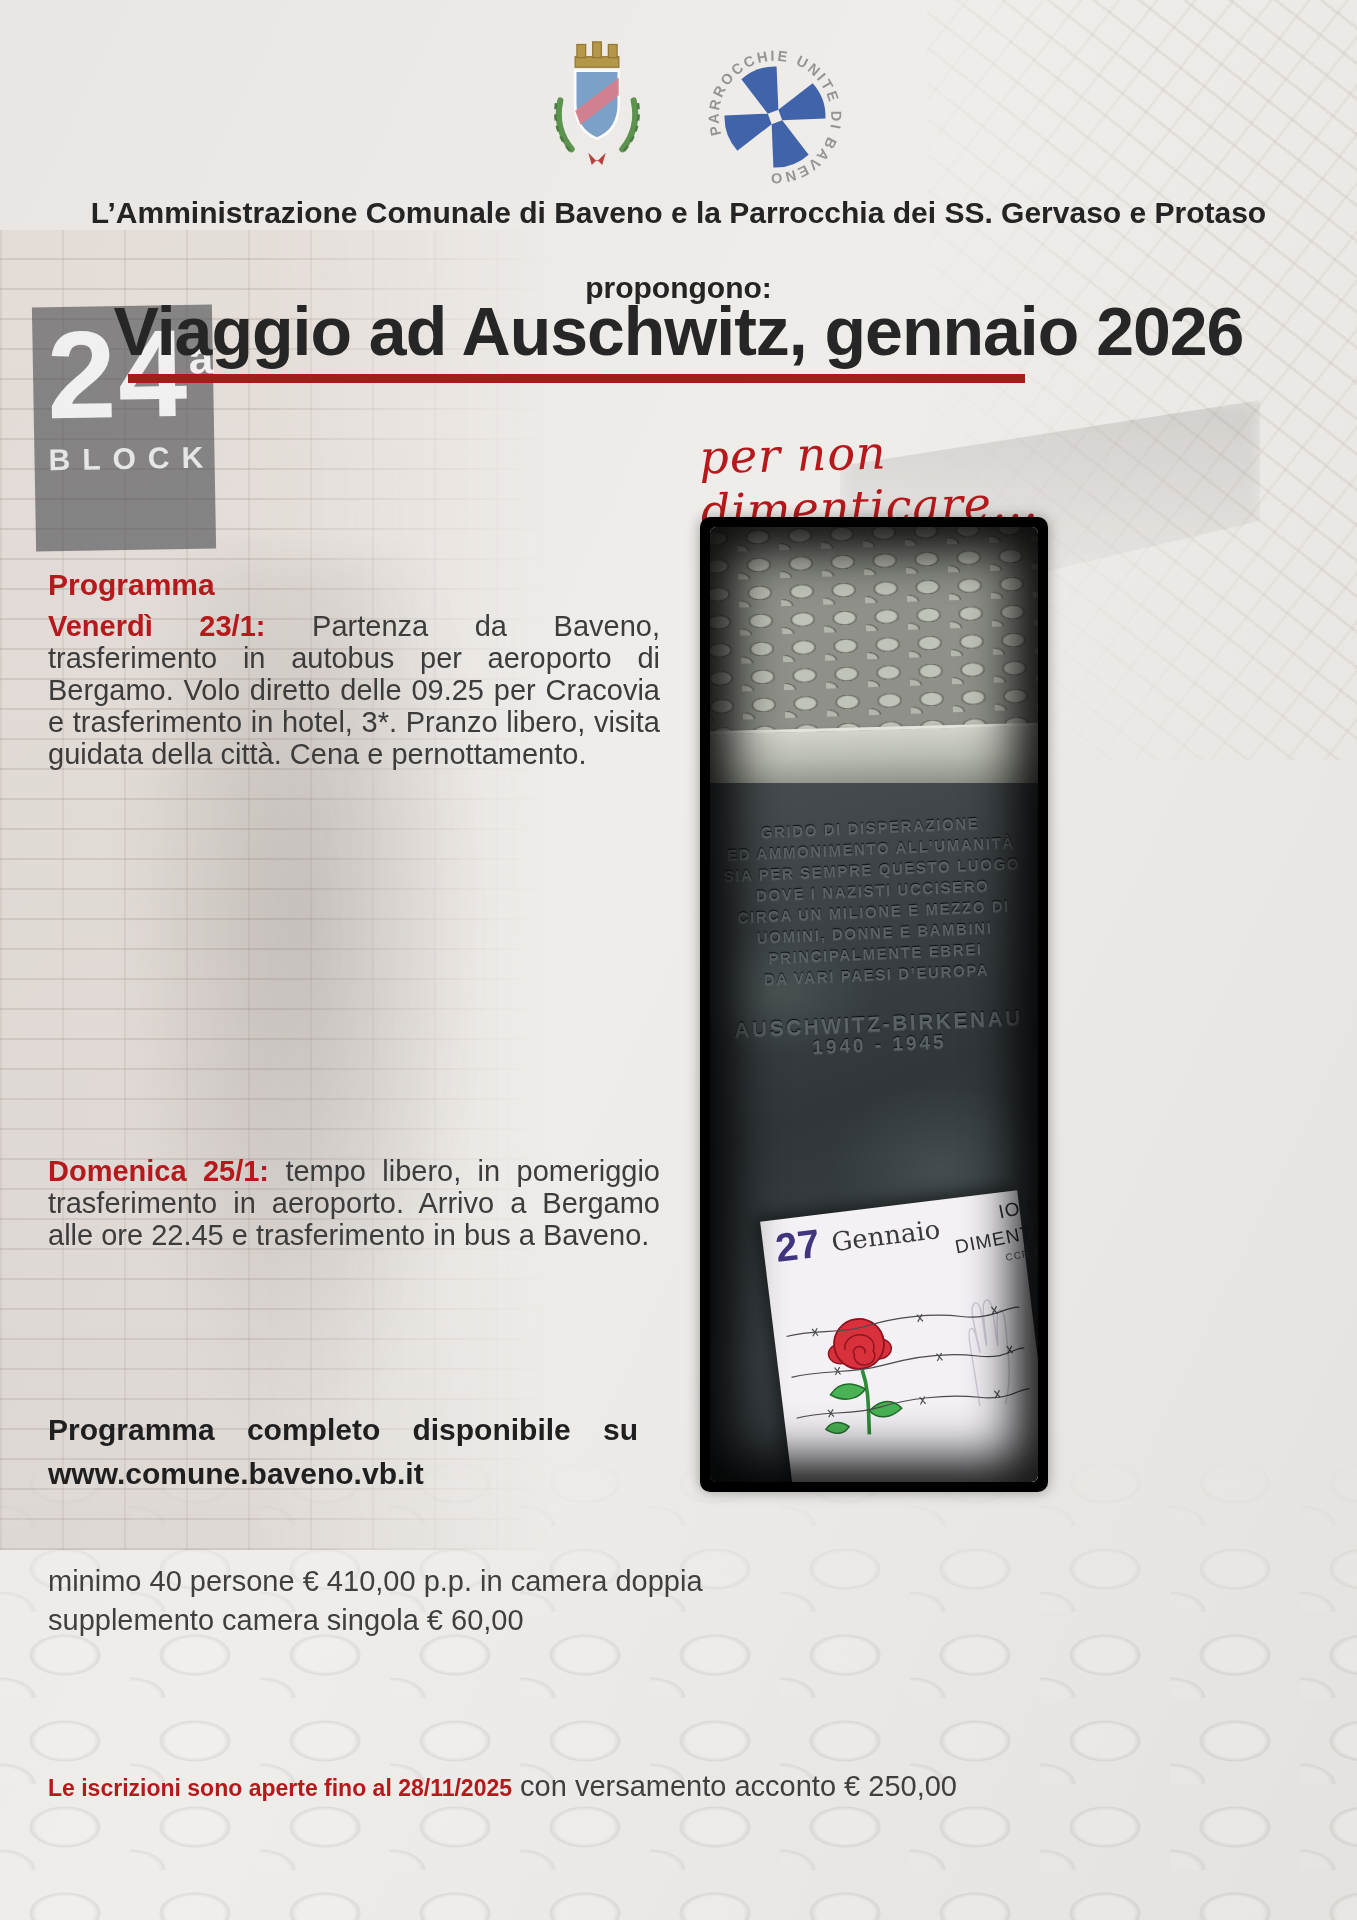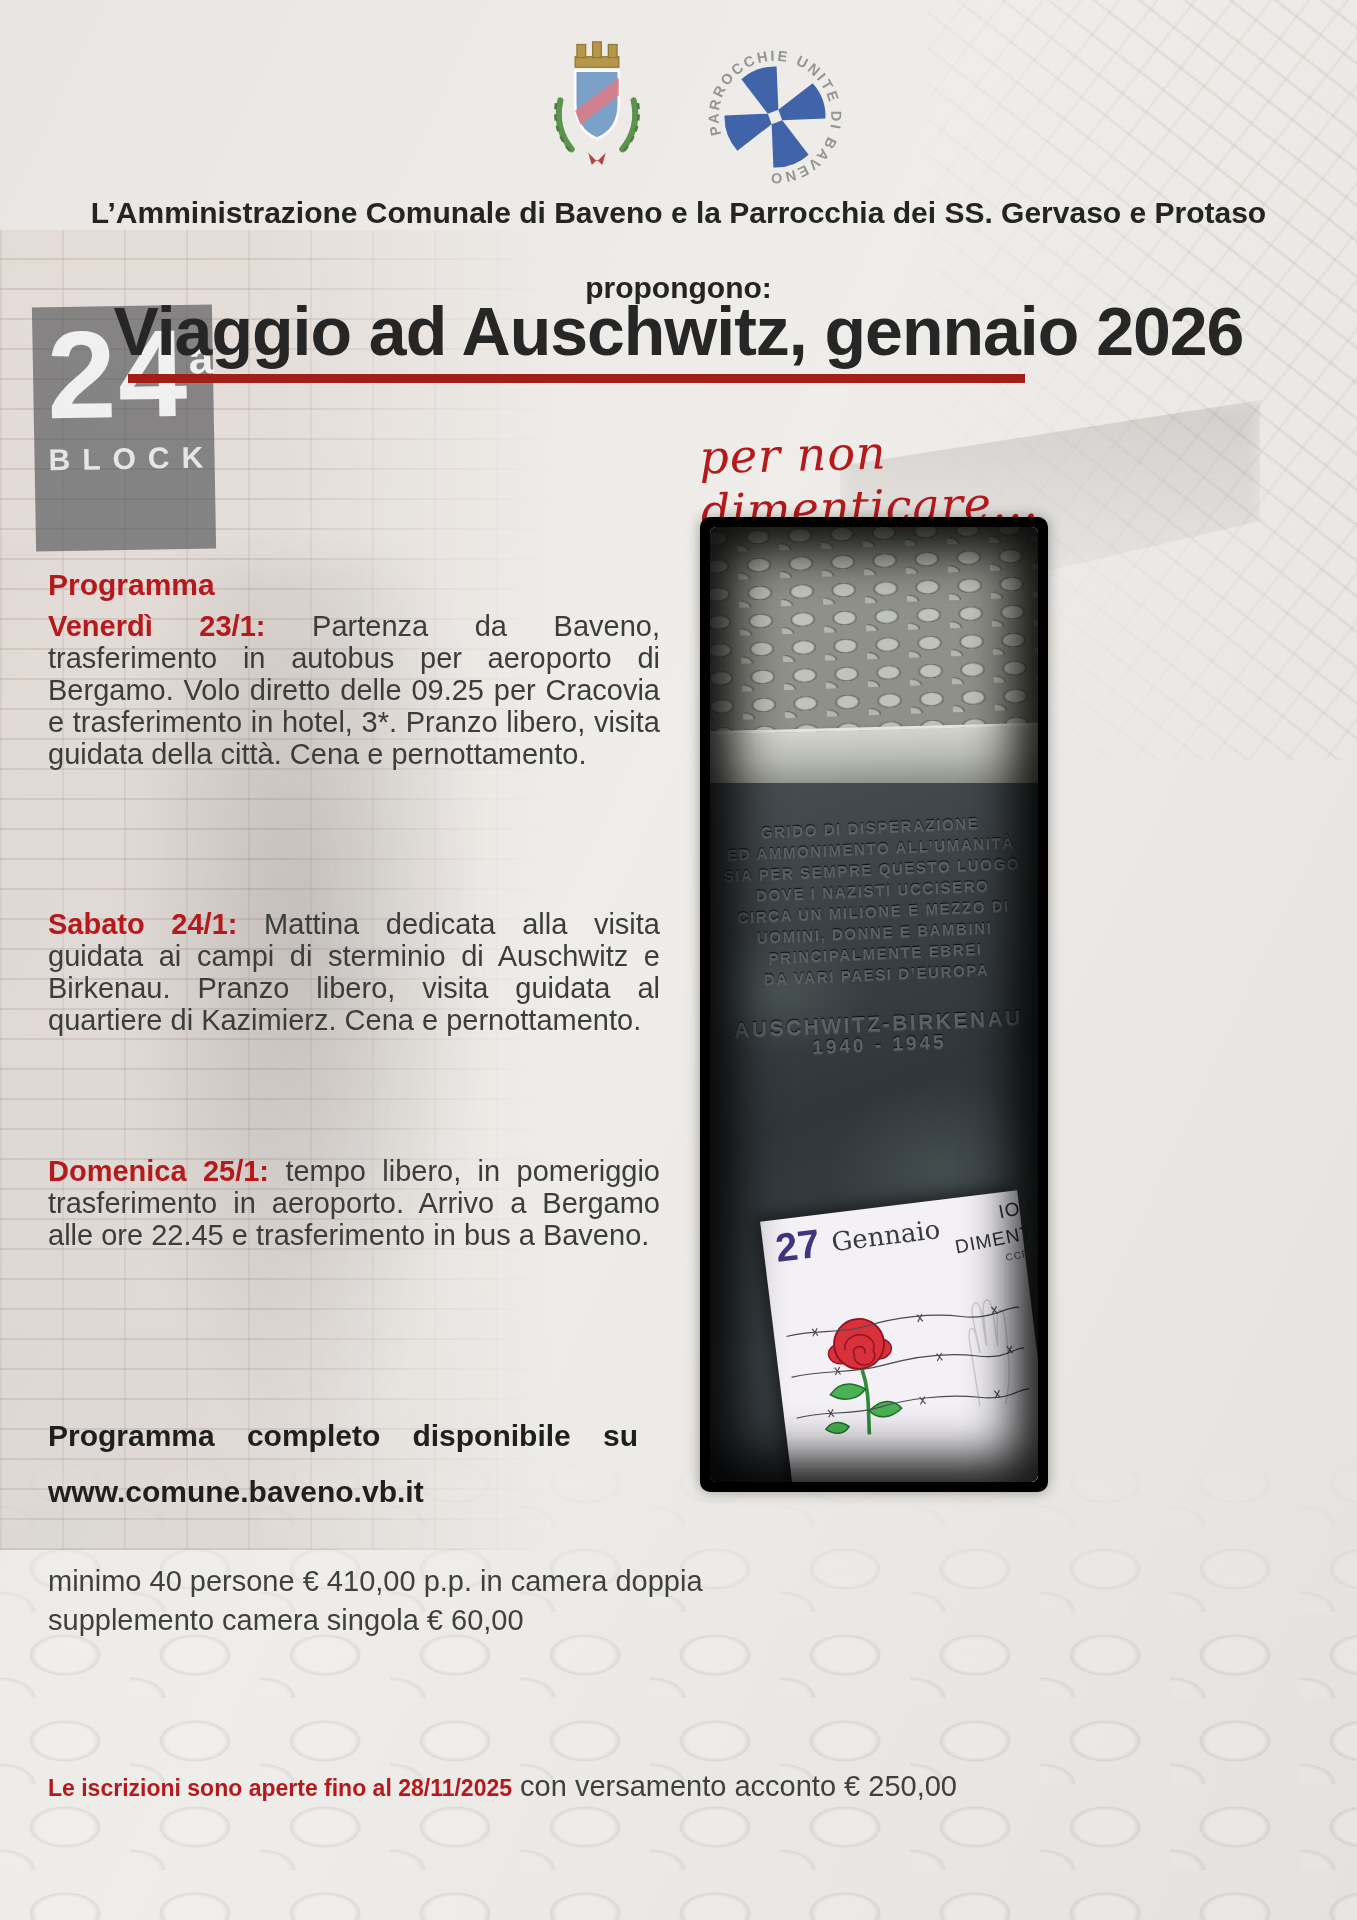--- a/index.html
+++ b/index.html
@@ -68,21 +68,21 @@
   .tagline{
     left:700px;top:424px;width:490px;text-align:left;
     font-family:"DejaVu Serif",serif;font-style:italic;
     font-size:46px;color:var(--accent,#c3161d);transform:rotate(-1.5deg);letter-spacing:1px;
   }
   
   .col-head{left:48px;top:543px;width:612px;font-size:30px;font-weight:bold;color:var(--accent,#b6191b);}
   .para{left:48px;width:612px;margin:0;text-align:justify;font-size:29px;line-height:32px;color:var(--text,#3c3c3c);}
   .para .day{font-weight:bold;color:var(--accent,#b6191b);}
   .p1{top:610px;} .p2{top:908px;} .p3{top:1155px;}
-  .note{left:48px;top:1408px;width:590px;margin:0;text-align:justify;font-size:30px;line-height:56px;font-weight:bold;color:#1f1f1f;}
+  .note{left:48px;top:1408px;width:590px;margin:0;text-align:justify;font-size:30px;line-height:44px;font-weight:bold;color:#1f1f1f;}
   
   .photo{left:700px;top:517px;width:348px;height:975px;margin:0;background:#000;border-radius:10px;padding:10px;box-sizing:border-box;box-shadow:0 0 14px rgba(0,0,0,.35);}
   .photo-inner{position:relative;width:100%;height:100%;overflow:hidden;border-radius:6px;background:#2e3336;}
   .cobbles{position:absolute;left:-12px;right:-12px;top:-8px;height:216px;transform:rotate(-2deg);
     background-color:#8e9089;
     background-image:
       radial-gradient(ellipse 17px 10px at 50% 50%, #c0c3b9 56%, #5d6057 70%, rgba(0,0,0,0) 74%),
       radial-gradient(ellipse 17px 10px at 0% 100%, #b4b7ad 56%, #5d6057 70%, rgba(0,0,0,0) 74%);
     background-size:42px 28px;}
   .curb{position:absolute;left:-8px;right:-8px;top:200px;height:60px;transform:rotate(-1.5deg);
@@ -178,24 +178,20 @@
   <h1 class="abs title">Viaggio ad Auschwitz, gennaio 2026</h1>
   <div class="abs rule"></div>
   <div class="abs tagline">per non dimenticare...</div>
 
   <h2 class="abs col-head">Programma</h2>
 
   <p class="abs para p1">
     <span class="day">Venerdì 23/1:</span>
     <span>Partenza da Baveno, trasferimento in autobus per aeroporto di Bergamo. Volo diretto delle 09.25 per Cracovia e trasferimento in hotel, 3*. Pranzo libero, visita guidata della città. Cena e pernottamento.</span>
   </p>
-  <p class="abs para p2">
-    <span class="day">Sabato 24/1:</span>
-    <span>Mattina dedicata alla visita guidata ai campi di sterminio di Auschwitz e Birkenau. Pranzo libero, visita guidata al quartiere di Kazimierz. Cena e pernottamento.</span>
-  </p>
   <p class="abs para p3">
     <span class="day">Domenica 25/1:</span>
     <span>tempo libero, in pomeriggio trasferimento in aeroporto. Arrivo a Bergamo alle ore 22.45 e trasferimento in bus a Baveno.</span>
   </p>
   <p class="abs note">Programma completo disponibile su www.comune.baveno.vb.it</p>
 
   <figure class="abs photo">
     <div class="photo-inner">
       <div class="cobbles"></div>
       <div class="curb"></div>

